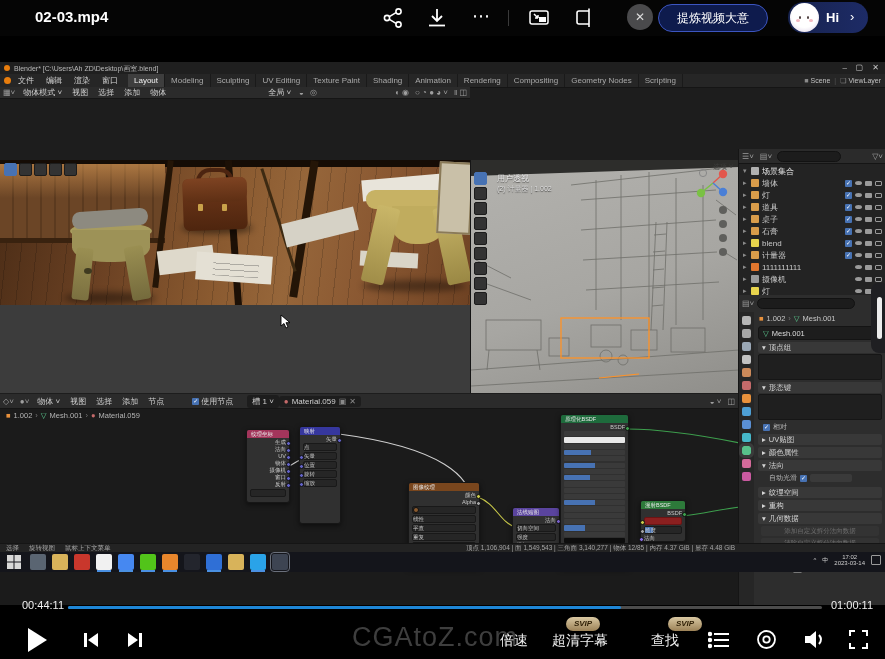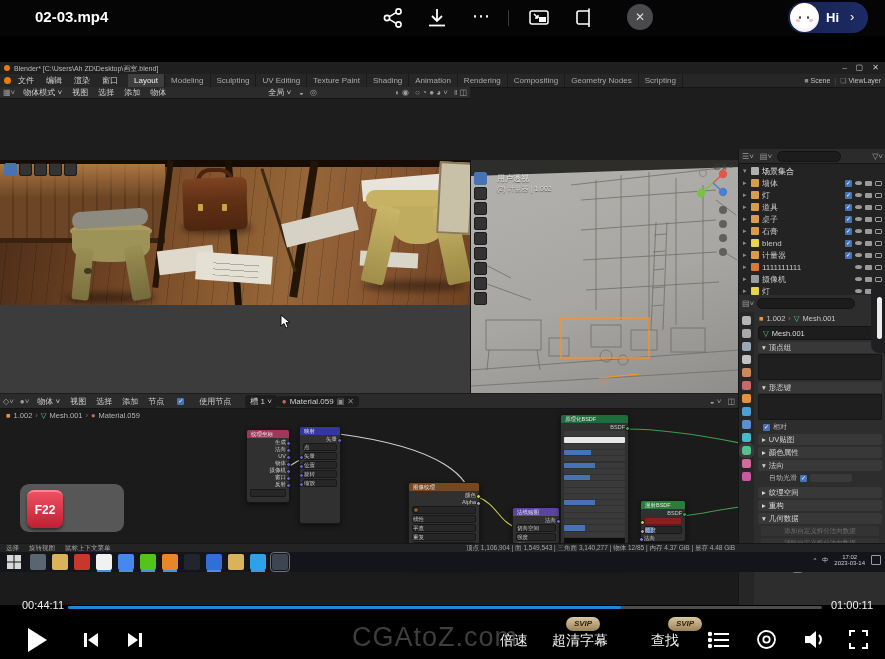--- a/index.html
+++ b/index.html
@@ -170,20 +170,21 @@
     </div>
     <div class="abs tb-ico" style="left:573px;">
       <svg width="22" height="22" viewBox="0 0 22 22">
           <g stroke="#fff" stroke-width="1.6" fill="none">
         <path d="M16,4 L6,4 Q4,4 4,6 L4,15 Q4,17 6,17 L16,17"></path>
             <path d="M16,1.5 L16,20"></path>
           </g>
         </svg>
     </div>
     <div id="close-btn" class="abs">✕</div>
+    <div id="summary-btn" class="abs">提炼视频大意</div>
     <div id="hi-pill" class="abs">
       <div id="hi-avatar">
         <div class="eye" style="left:9px;"></div>
         <div class="eye" style="left:17px;"></div>
         <div class="cheek" style="left:6px;"></div>
         <div class="cheek" style="left:19px;"></div>
       </div>
       <div id="hi-label">Hi</div>
       <div id="hi-arrow">›</div>
     </div>
@@ -576,21 +577,21 @@
         <span class="hdr-ico">◇˅</span>
         <span class="hdr-ico">●˅</span>
         <span class="hdr-txt">
           <span>物体</span> <span>˅</span></span>
         <span id="ne-menus" class="row">
             <span class="hdr-txt">视图</span>
             <span class="hdr-txt">选择</span>
             <span class="hdr-txt">添加</span>
             <span class="hdr-txt">节点</span>
           </span>
-        <span class="row" style="font-size:8px;color:#cfcfcf;gap:15px;margin-left:8px;">
+        <span class="row" style="font-size:8px;color:#cfcfcf;gap:2px;margin-left:23px;">
           <span class="chk">✓</span>
             <span>使用节点</span>
           </span>
         <span class="hdr-txt" style="margin-left:14px;background:#1d1d1d;border-radius:3px;padding:1px 5px;">
           <span>槽 1</span> <span>˅</span></span>
         <span class="hdr-txt row" style="background:#1d1d1d;border-radius:3px;padding:1px 5px;gap:3px;">
           <span style="color:#c56a6a;">●</span>
           <span>Material.059</span>
           <span style="color:#8a8a8a;">▣</span>
             <span style="color:#8a8a8a;">✕</span>
@@ -860,23 +861,20 @@
       </div>
     </div>
   </div>
 
   <div class="abs" style="left:280px;top:314px;z-index:40;">
     <svg width="12" height="16" viewBox="0 0 12 16">
         <path d="M1,1 L1,12 L4,9.5 L6,14 L8,13 L6,8.7 L10,8.7 Z" fill="#fff" stroke="#000" stroke-width="0.9"></path>
       </svg>
   </div>
 
-  <div id="keycast" class="abs">
-    <div id="keycap">F22</div>
-  </div>
 
   <div id="side-handle" class="abs">
     <div class="pill"></div>
   </div>
 
   <div class="abs time-txt" style="left:22px;top:599px;">00:44:11</div>
   <div id="pg-track" class="abs">
     <div id="pg-fill" style="width: 73.4%;"></div>
   </div>
   <div class="abs time-txt" style="left:831px;top:599px;">01:00:11</div>

